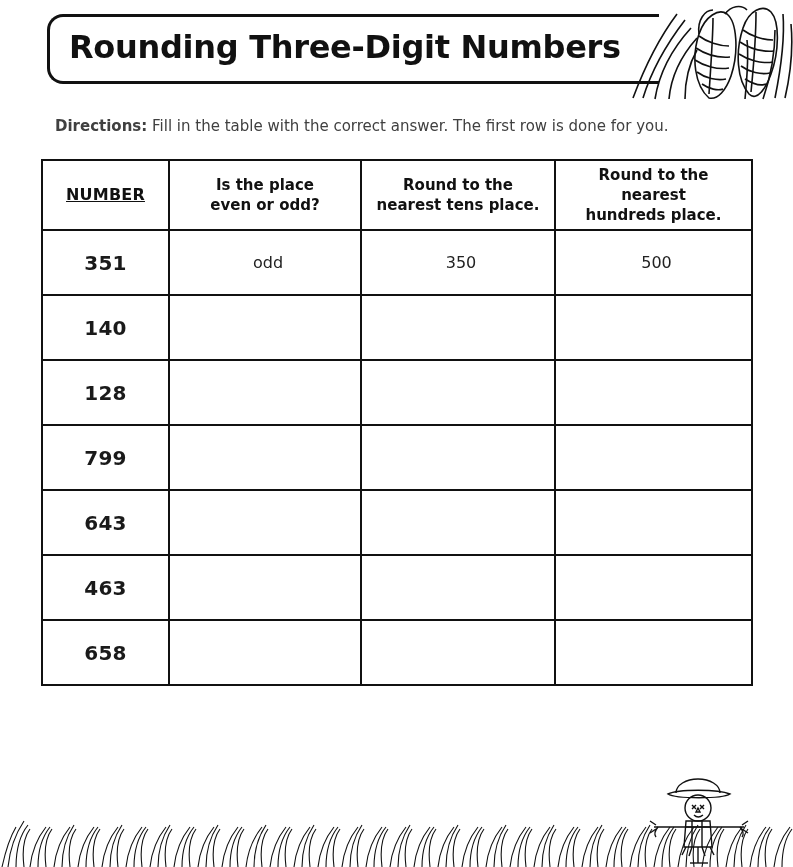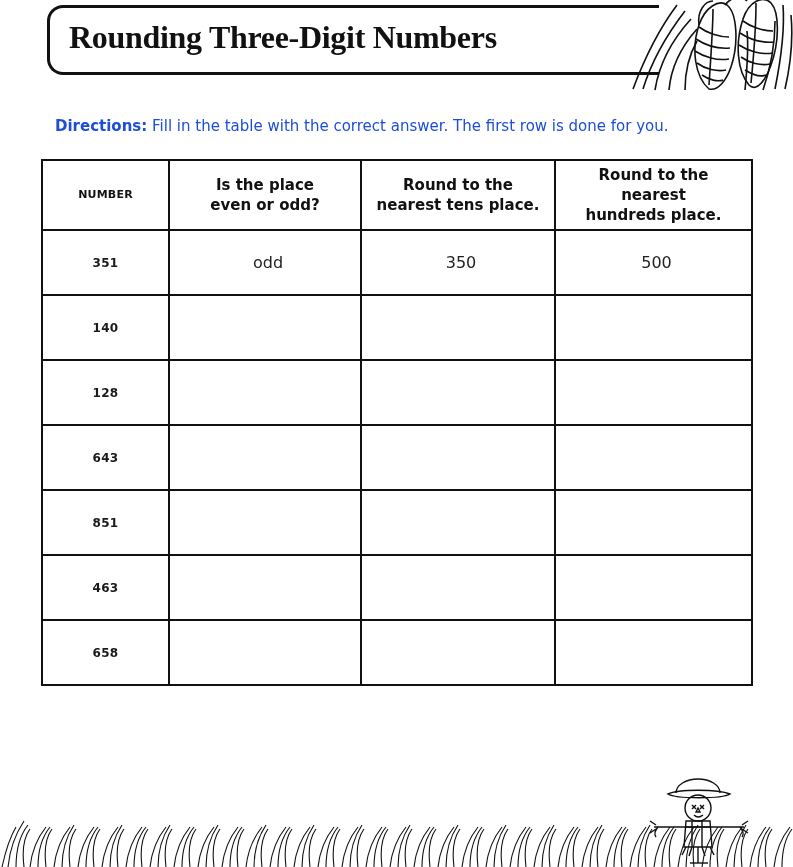--- a/index.html
+++ b/index.html
@@ -13,24 +13,23 @@
     font-family: "DejaVu Sans", sans-serif;
     color: #1a1a1a;
     position: relative;
     overflow: hidden;
   }
 
   
   .header-wrap {
     position: absolute;
     left: 47px;
-    top: 5px;
+    top: 14px;
     width: 588px;
     height: 78px;
-    font-family: Liberation Serif, serif;
   }
   .title-box {
     position: absolute;
     left: 0;
     top: 0;
     width: 612px;
     height: 70px;
     border: 3px solid #111;
     border-radius: 16px;
     box-sizing: border-box;
@@ -56,21 +55,21 @@
     width: 170px;
     height: 98px;
   }
 
   
   .directions {
     position: absolute;
     left: 55px;
     top: 117px;
     font-size: 15px;
-    color: #1d4ed8;
+    color: #404040;
     white-space: nowrap;
   }
   .directions b {
     font-weight: bold;
   }
 
   
   .table-wrap {
     position: absolute;
     left: 41px;
@@ -94,30 +93,31 @@
 
   thead th {
     height: 64px;
     font-size: 15px;
     font-weight: bold;
     line-height: 1.35;
     padding: 2px 8px;
     color: #111;
   }
   thead th.num-head {
-    font-size: 11px;
+    font-size: 16px;
     letter-spacing: 0.2px;
+    text-decoration: underline;
   }
   tbody td {
     height: 61px;
     font-size: 16px;
   }
   tbody td.num-cell {
     font-weight: bold;
-    font-size: 12px;
+    font-size: 20px;
     letter-spacing: 0.3px;
   }
   tbody td.ans-cell {
     font-weight: normal;
     font-size: 16px;
     color: #222;
     padding-left: 7px;
   }
 
   
@@ -224,27 +224,27 @@
         <td class="ans-cell"></td>
         <td class="ans-cell"></td>
       </tr>
       <tr>
         <td class="num-cell">128</td>
         <td class="ans-cell"></td>
         <td class="ans-cell"></td>
         <td class="ans-cell"></td>
       </tr>
       <tr>
+        <td class="num-cell">799</td>
+        <td class="ans-cell"></td>
+        <td class="ans-cell"></td>
+        <td class="ans-cell"></td>
+      </tr>
+      <tr>
         <td class="num-cell">643</td>
-        <td class="ans-cell"></td>
-        <td class="ans-cell"></td>
-        <td class="ans-cell"></td>
-      </tr>
-      <tr>
-        <td class="num-cell">851</td>
         <td class="ans-cell"></td>
         <td class="ans-cell"></td>
         <td class="ans-cell"></td>
       </tr>
       <tr>
         <td class="num-cell">463</td>
         <td class="ans-cell"></td>
         <td class="ans-cell"></td>
         <td class="ans-cell"></td>
       </tr>

